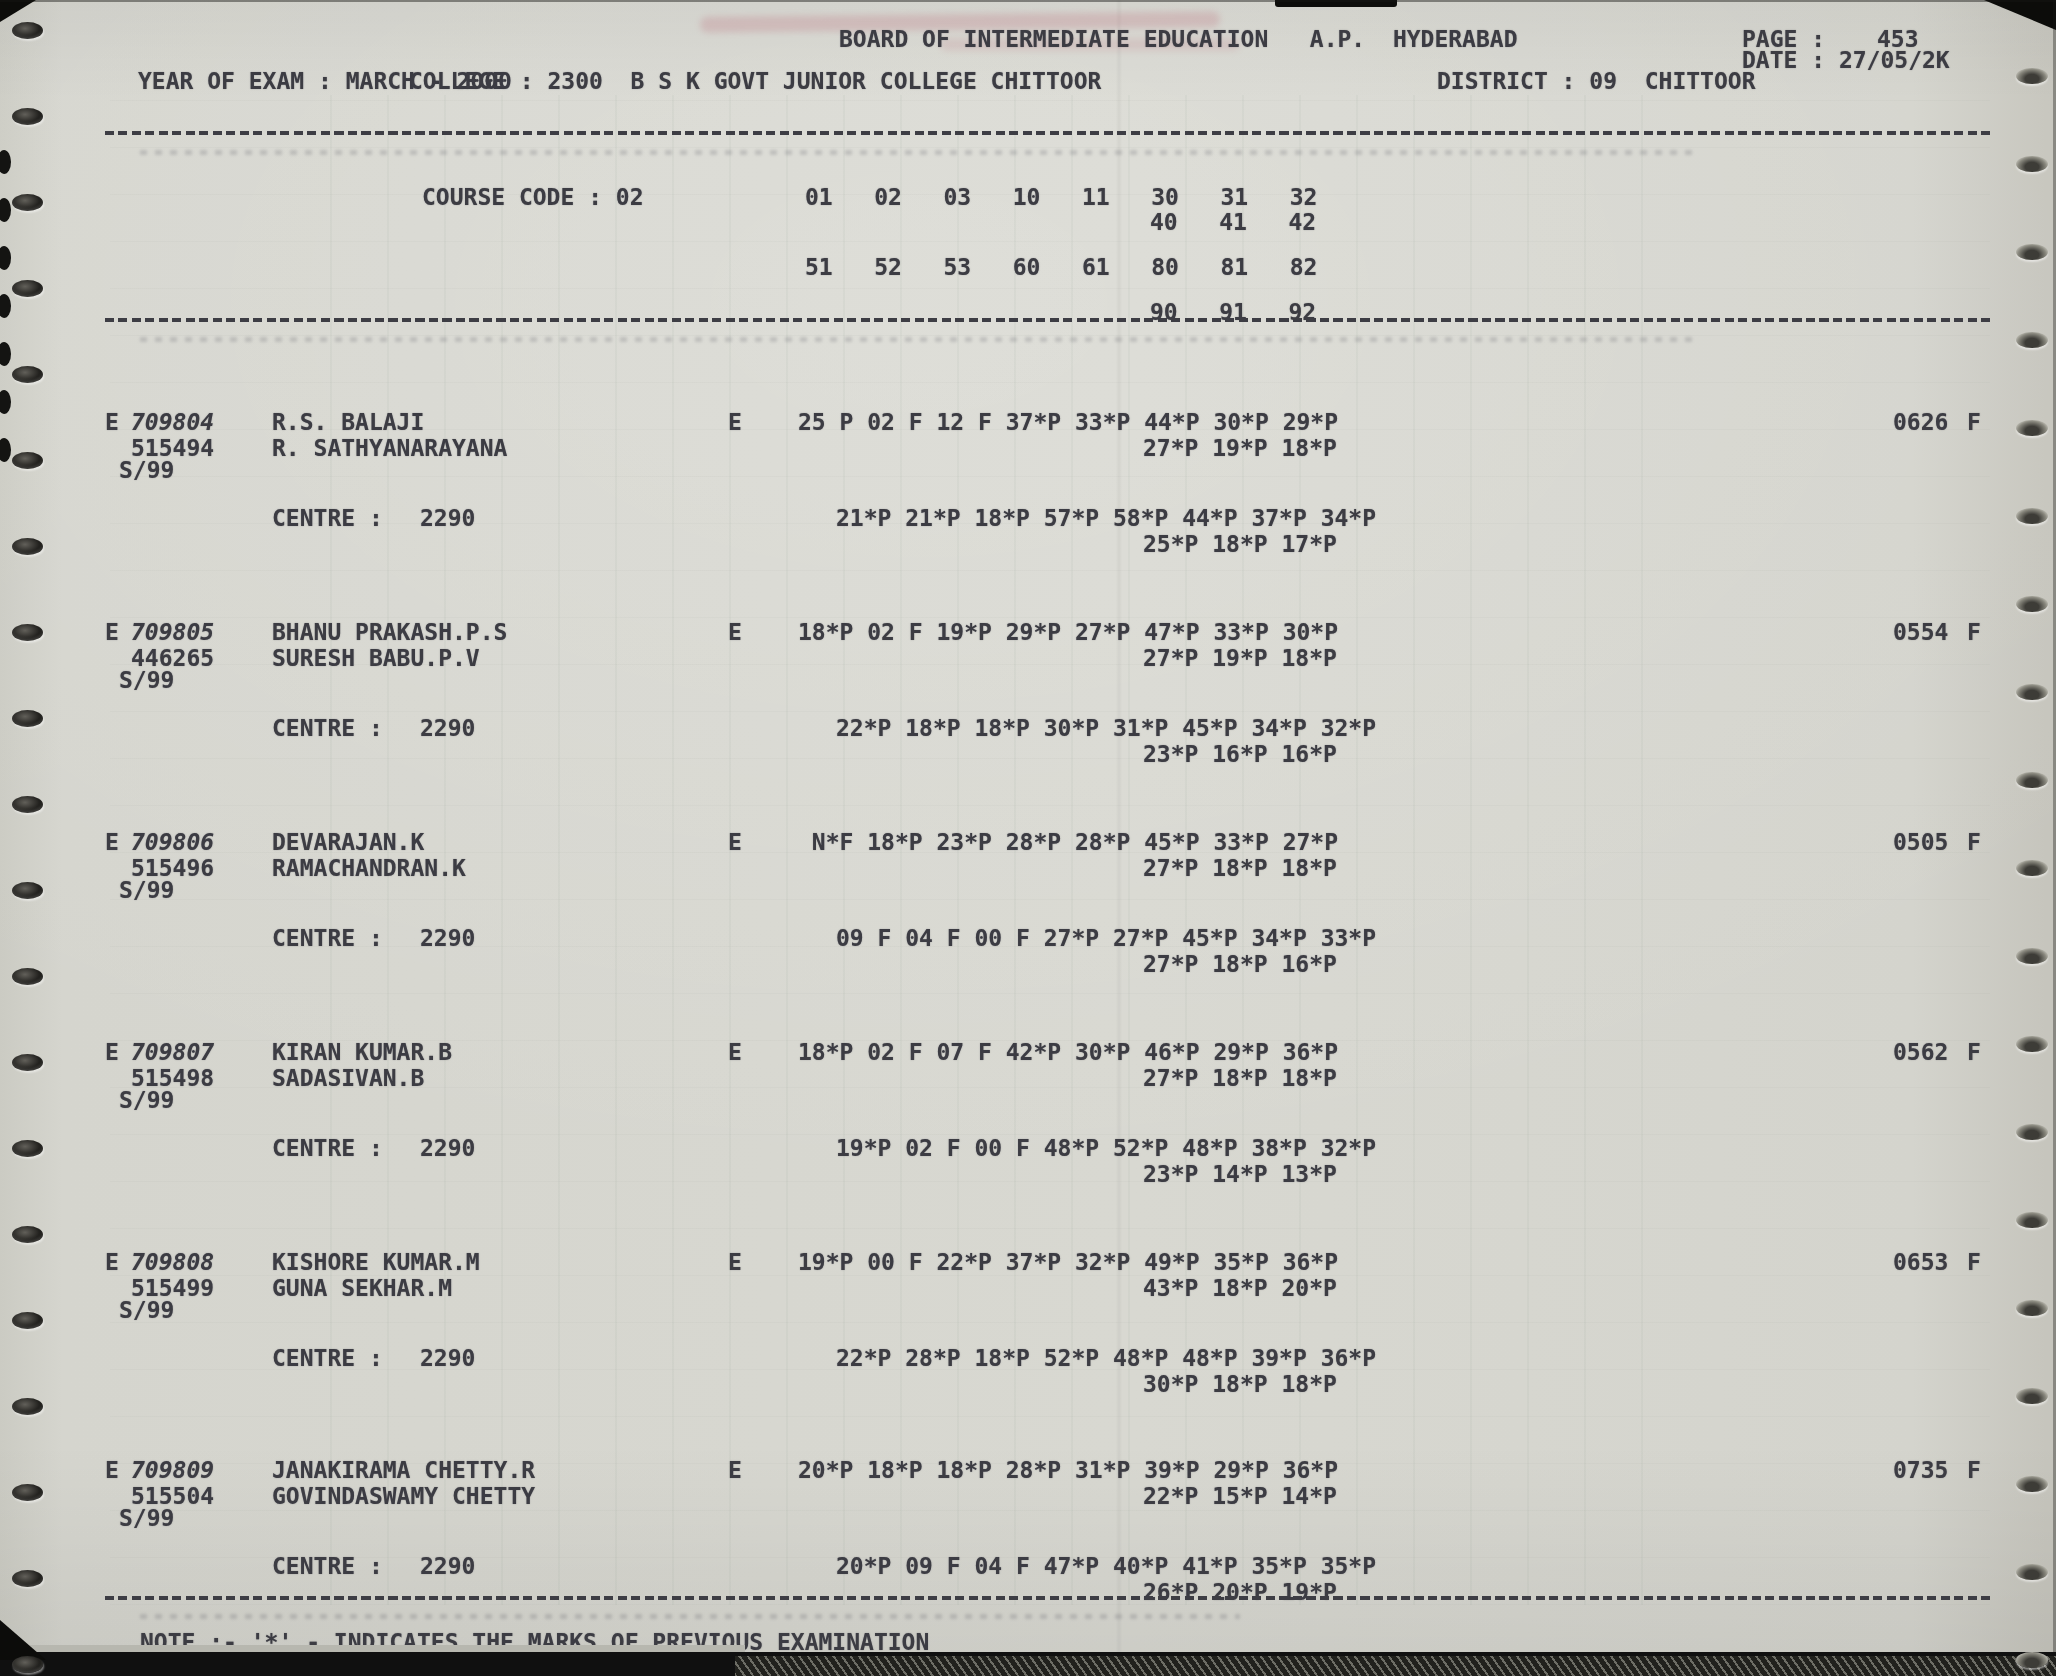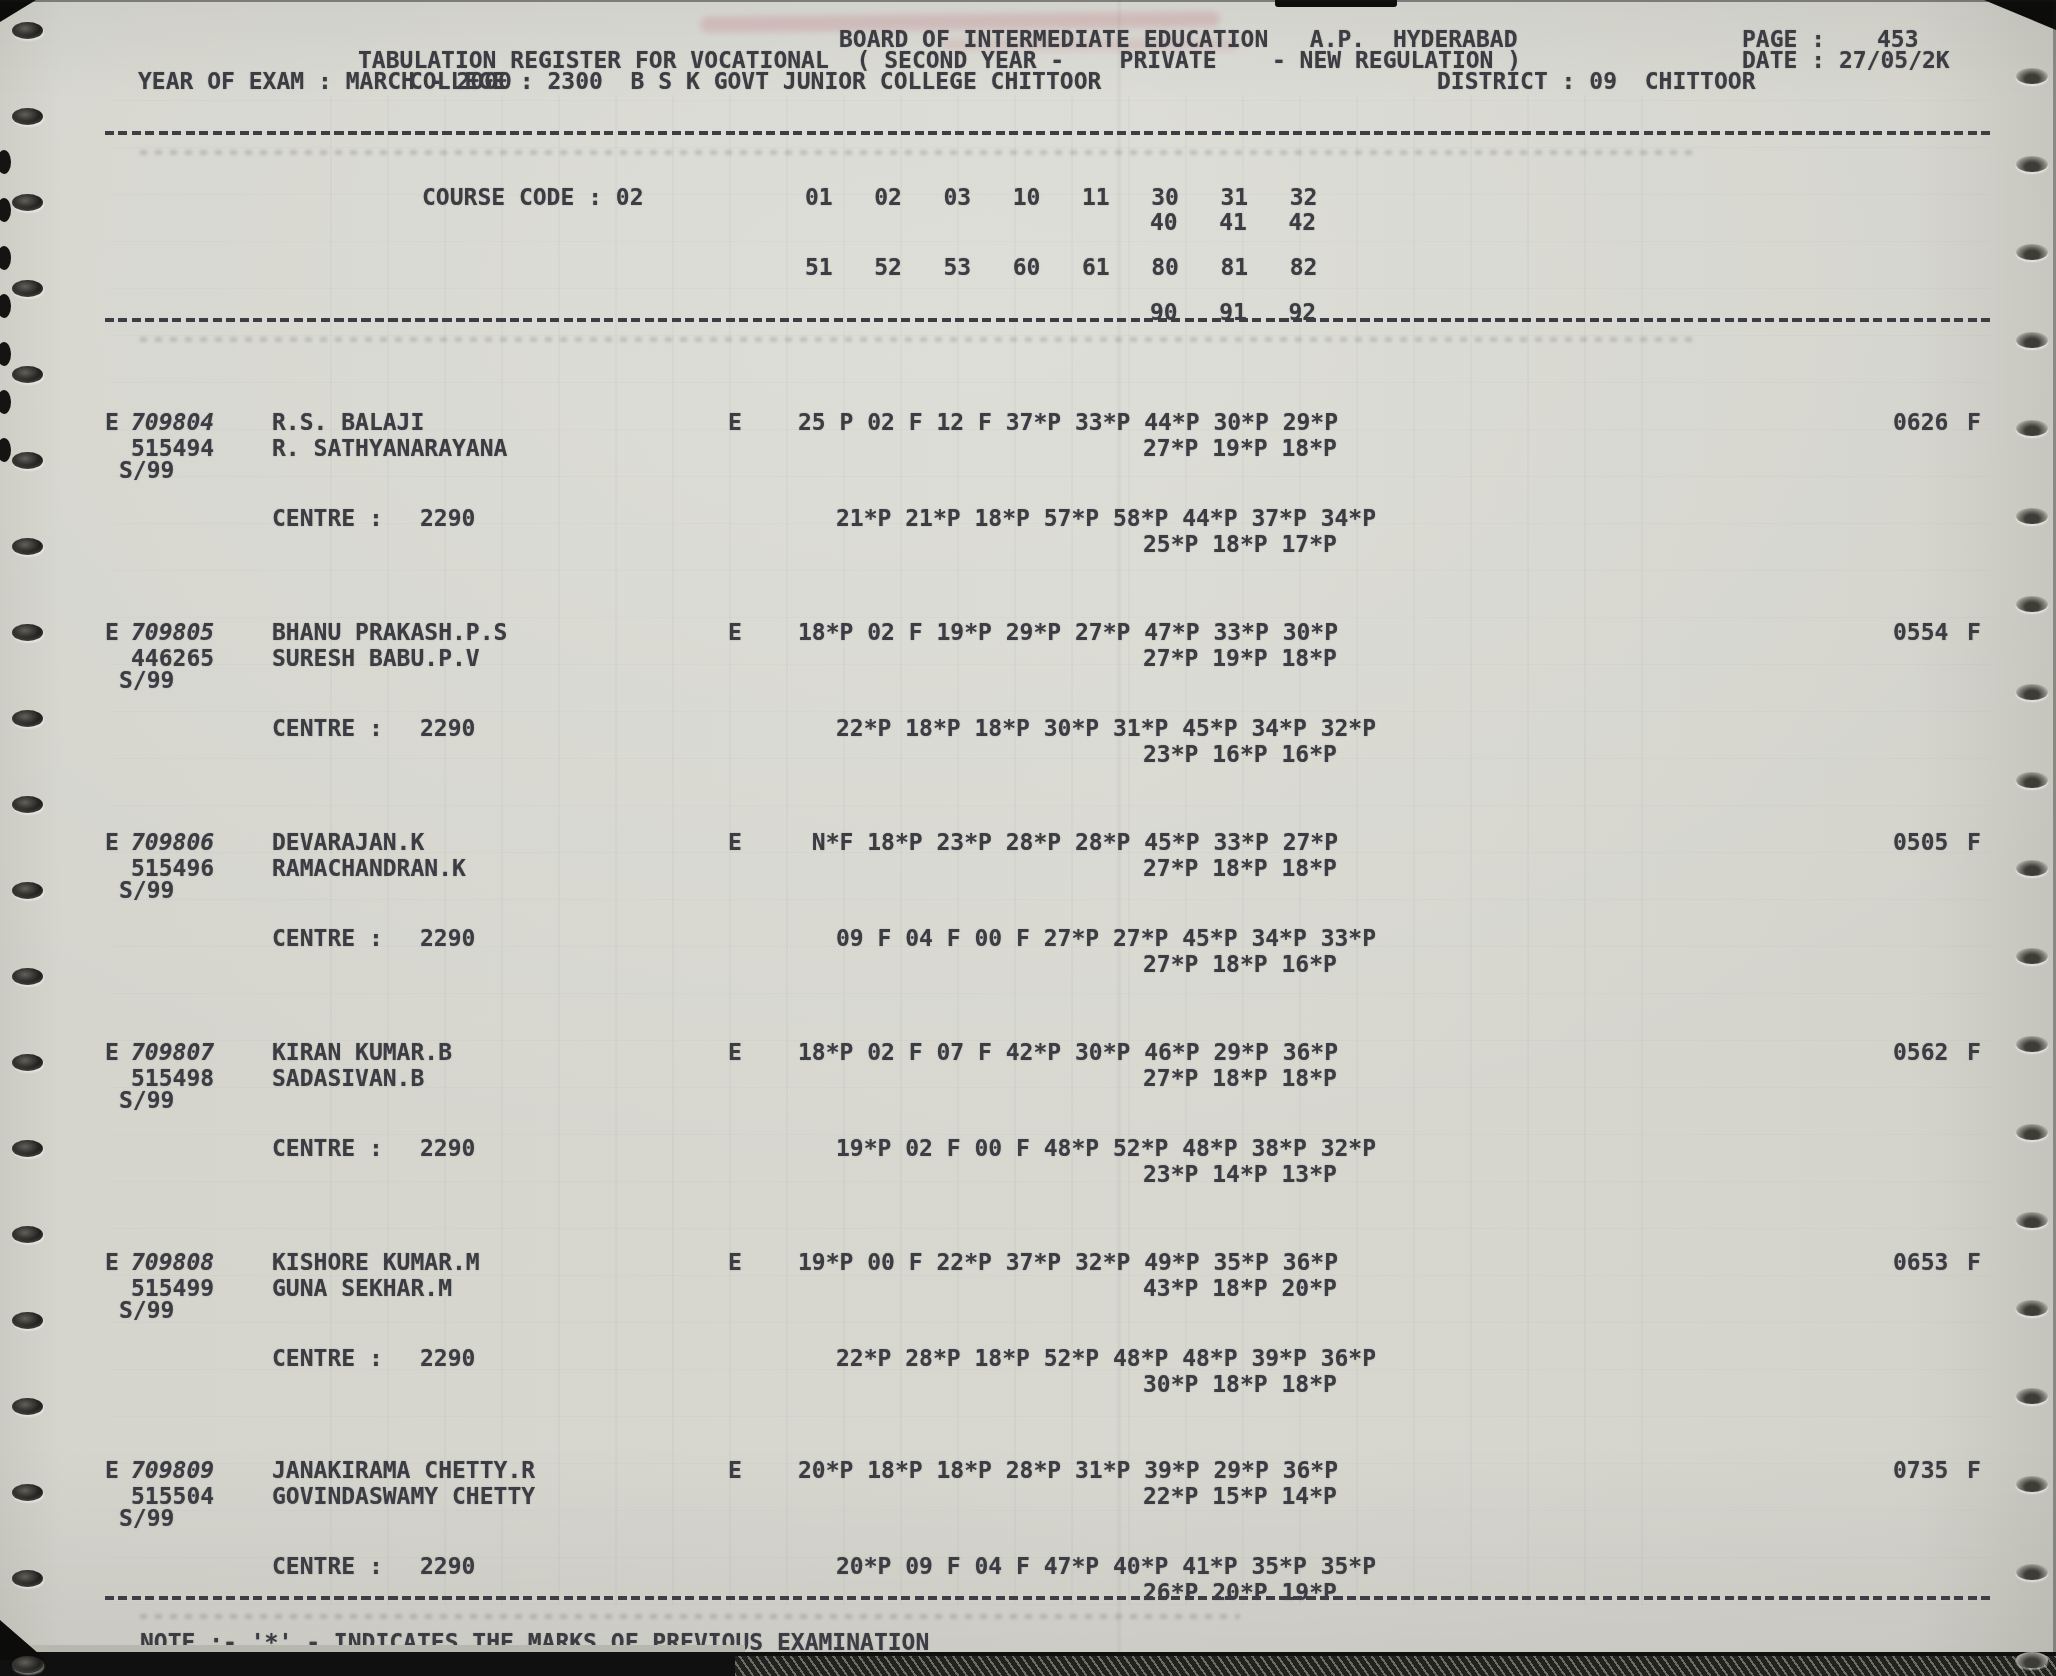--- a/index.html
+++ b/index.html
@@ -71,21 +71,20 @@
   <div class="ruling-v"></div>
   <div class="ruling-h"></div>
   <div class="crease" style="left:1118px"></div>
 
   <div class="bleed" style="left:700px;top:14px;width:520px;height:16px;opacity:.22;transform:rotate(-.6deg)"></div>
   <div class="bleed" style="left:940px;top:38px;width:300px;height:13px;opacity:.14"></div>
 
   <span class="txt" style="left:839px;top:27px">BOARD OF INTERMEDIATE EDUCATION   A.P.  HYDERABAD</span>
   <span class="txt" style="left:1742px;top:27px">PAGE :</span>
   <span class="txt" style="left:1877px;top:27px">453</span>
-  <span class="txt" style="left:358px;top:48px">TABULATION REGISTER FOR VOCATIONAL  ( SECOND YEAR -    PRIVATE    - NEW REGULATION )</span>
   <span class="txt" style="left:1742px;top:48px">DATE : 27/05/2K</span>
   <span class="txt" style="left:138px;top:69px">YEAR OF EXAM : MARCH - 2000</span>
   <span class="txt" style="left:409px;top:69px">COLLEGE : 2300  B S K GOVT JUNIOR COLLEGE CHITTOOR</span>
   <span class="txt" style="left:1437px;top:69px">DISTRICT : 09  CHITTOOR</span>
 
   <div class="dash-line" style="top:131px"></div>
   <div class="ghost-line" style="top:150px"></div>
 
   <span class="txt" style="left:422px;top:185px">COURSE CODE : 02</span>
   <span class="txt" style="left:805px;top:185px">01   02   03   10   11   30   31   32</span>

